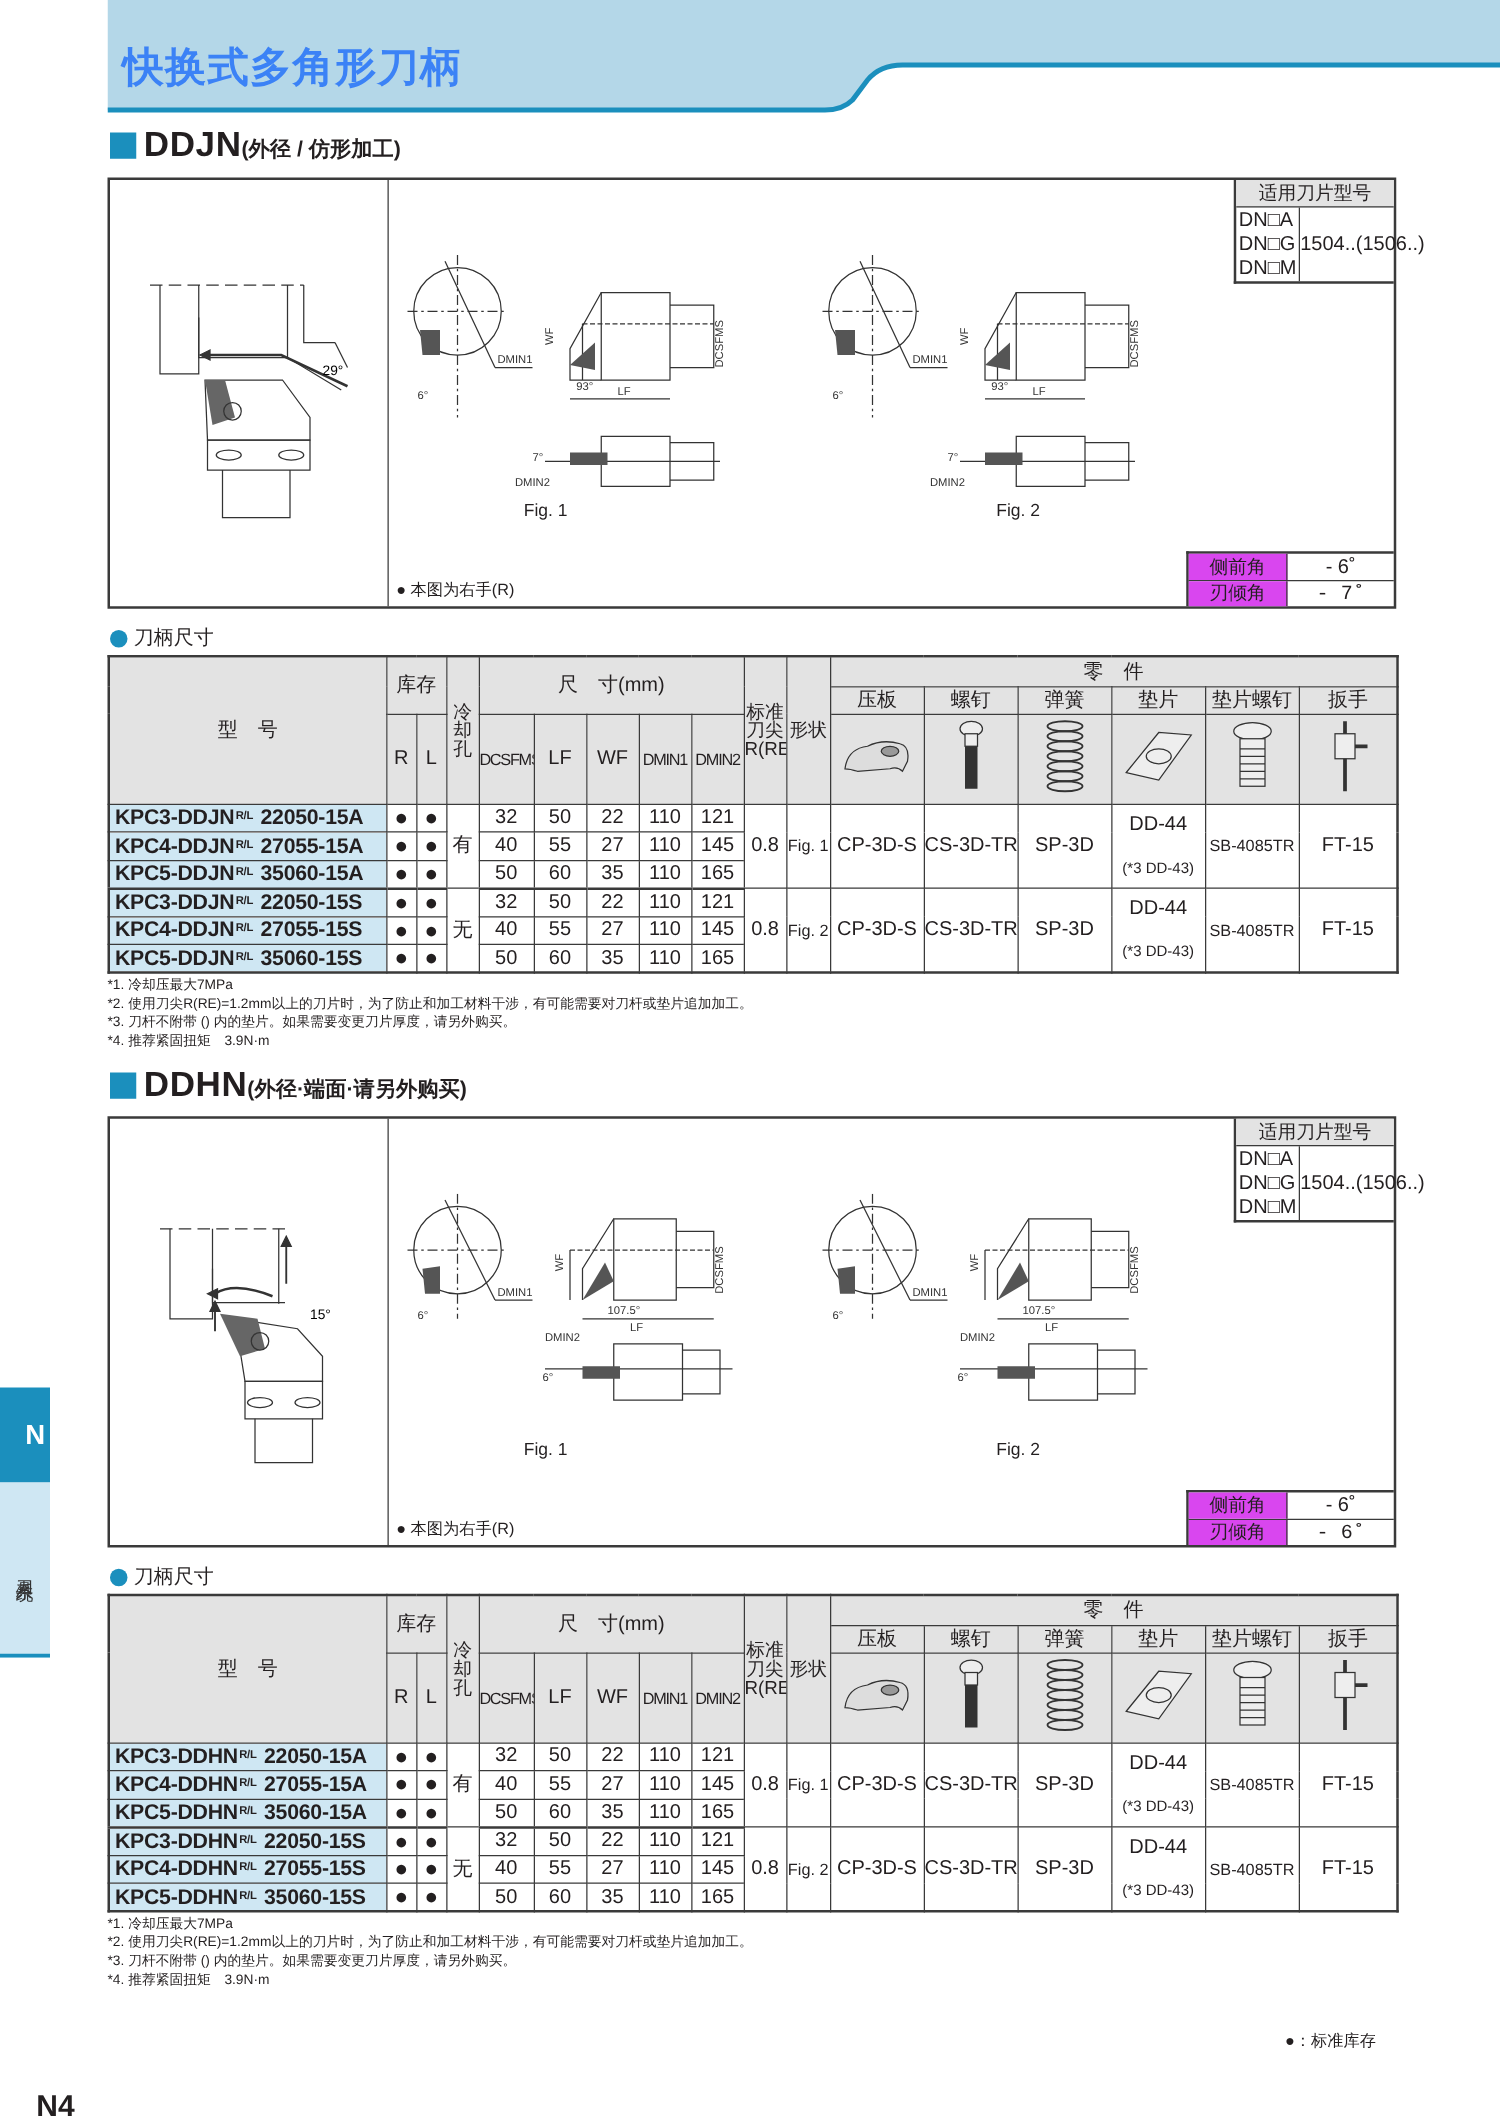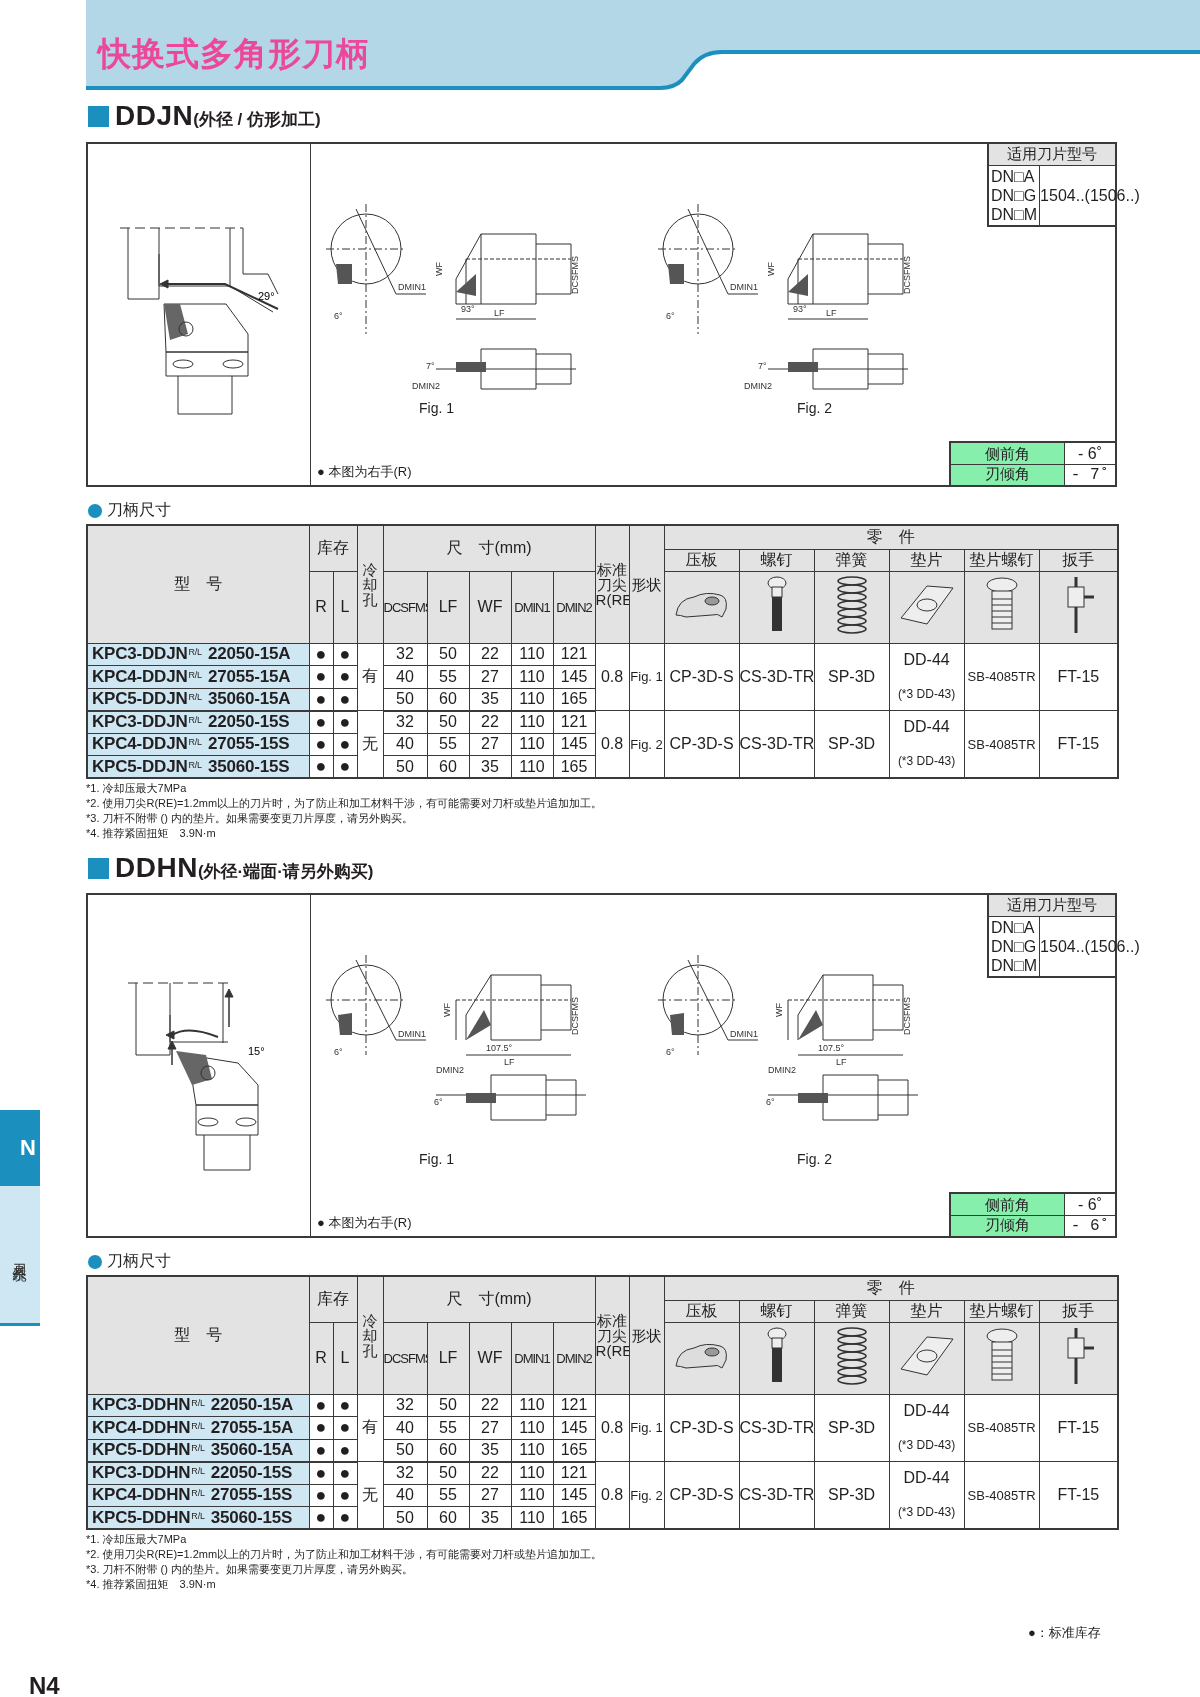--- a/index.html
+++ b/index.html
@@ -2,21 +2,21 @@
 <html><head>
 <meta charset="utf-8">
 <style>
   * { box-sizing: border-box; margin: 0; padding: 0; }
   html, body { width: 1200px; height: 1697px; background: #fff; overflow: hidden; }
   body { position: relative; font-family: "Liberation Sans", "DejaVu Sans", sans-serif; color: #231f20; }
 
   
   .header-band { position: absolute; left: 86px; top: 0; width: 1114px; height: 92px; }
   .header-band svg { position: absolute; left: 0; top: 0; }
-  .page-title { position: absolute; left: 98px; top: 32px; font-size: 33px; font-weight: bold; letter-spacing: 1px; color: #ec4899; }
+  .page-title { position: absolute; left: 98px; top: 32px; font-size: 33px; font-weight: bold; letter-spacing: 1px; color: #3b82f6; }
 
   .section-heading { position: absolute; left: 88px; display: flex; align-items: baseline; }
   .section-heading .sq { width: 21px; height: 21px; background: #1b8fbd; margin-right: 6px; align-self: center; }
   .section-heading .code { font-size: 28px; font-weight: bold; letter-spacing: 0.5px; text-align: right; }
   .section-heading .sub { font-size: 17px; font-weight: bold; }
 
   
   .fig-panel { position: absolute; left: 86px; width: 1031px; height: 345px; border: 2px solid #3a3a3a; background: #fff; }
   .fig-panel .divider { position: absolute; left: 222px; top: 0; bottom: 0; border-left: 1.5px solid #3a3a3a; }
   .fig-panel svg { position: absolute; }
@@ -25,35 +25,35 @@
 
   .insert-box { position: absolute; right: 0; top: 0; width: 128px; border-left: 2px solid #3a3a3a; border-bottom: 2px solid #3a3a3a; }
   .insert-box .ib-head { background: #e3e3e3; text-align: center; font-size: 15px; padding: 1px 0; border-bottom: 1.5px solid #3a3a3a; }
   .insert-box .ib-body { display: flex; }
   .insert-box .ib-types { border-right: 1.5px solid #3a3a3a; padding: 1px 2px; font-size: 16px; line-height: 19px; width: 62px; }
   .insert-box .ib-nums { flex: 1; display: flex; flex-direction: row; justify-content: center; align-items: center; font-size: 16px; line-height: 21px; }
 
   .angle-box { position: absolute; right: 0; bottom: 0; width: 166px; border-top: 2px solid #3a3a3a; border-left: 2px solid #3a3a3a; }
   .angle-row { display: flex; height: 21px; }
   .angle-row + .angle-row { border-top: 1.5px solid #3a3a3a; font-family: Liberation Mono, monospace; }
-  .angle-row .ak { width: 114px; background: #86efac; text-align: center; font-size: 15px; line-height: 21px; border-right: 1.5px solid #3a3a3a; }
+  .angle-row .ak { width: 79px; background: #d946ef; text-align: center; font-size: 15px; line-height: 21px; border-right: 1.5px solid #3a3a3a; }
   .angle-row .av { flex: 1; text-align: center; font-size: 16px; line-height: 21px; }
 
   .sub-heading { position: absolute; left: 88px; display: flex; align-items: center; font-size: 16px; }
   .sub-heading .dot { width: 14px; height: 14px; border-radius: 50%; background: #1b8fbd; margin-right: 5px; }
 
   
   table.spec { position: absolute; left: 86px; width: 1031px; border-collapse: collapse; border: 2px solid #3a3a3a; table-layout: fixed; }
   table.spec td, table.spec th { border: 1px solid #3a3a3a; text-align: center; font-weight: normal; padding: 0; white-space: nowrap; overflow: hidden; }
   table.spec th { background: #e3e3e3; font-size: 16px; }
   table.spec th.narrow { font-size: 13px; letter-spacing: -1px; }
   table.spec th.vert { line-height: 15px; font-size: 15px; }
   table.spec td { font-size: 16px; height: 22.5px; }
   table.spec td.model { background: #cfe7f3; font-weight: bold; font-size: 17px; text-align: left; padding-left: 4px; letter-spacing: -0.2px; }
-  table.spec td.model .hand { font-size: 9px; font-weight: normal; vertical-align: 4px; margin: 0 6px 0 1px; }
+  table.spec td.model .hand { font-size: 9px; font-weight: bold; vertical-align: 4px; margin: 0 6px 0 1px; }
   table.spec td.bullet { font-size: 18px; }
   table.spec td.tiny { font-size: 13px; }
   table.spec tr.group-end td { border-bottom: 2px solid #3a3a3a; }
   table.spec td.shim { line-height: 16px; }
   table.spec td.shim .alt { display: block; font-size: 12px; margin-top: 18px; }
   table.spec th.icon-cell { background: #e3e3e3; height: 72px; }
 
   .notes { position: absolute; left: 86px; font-size: 11px; line-height: 15px; }
 
   

